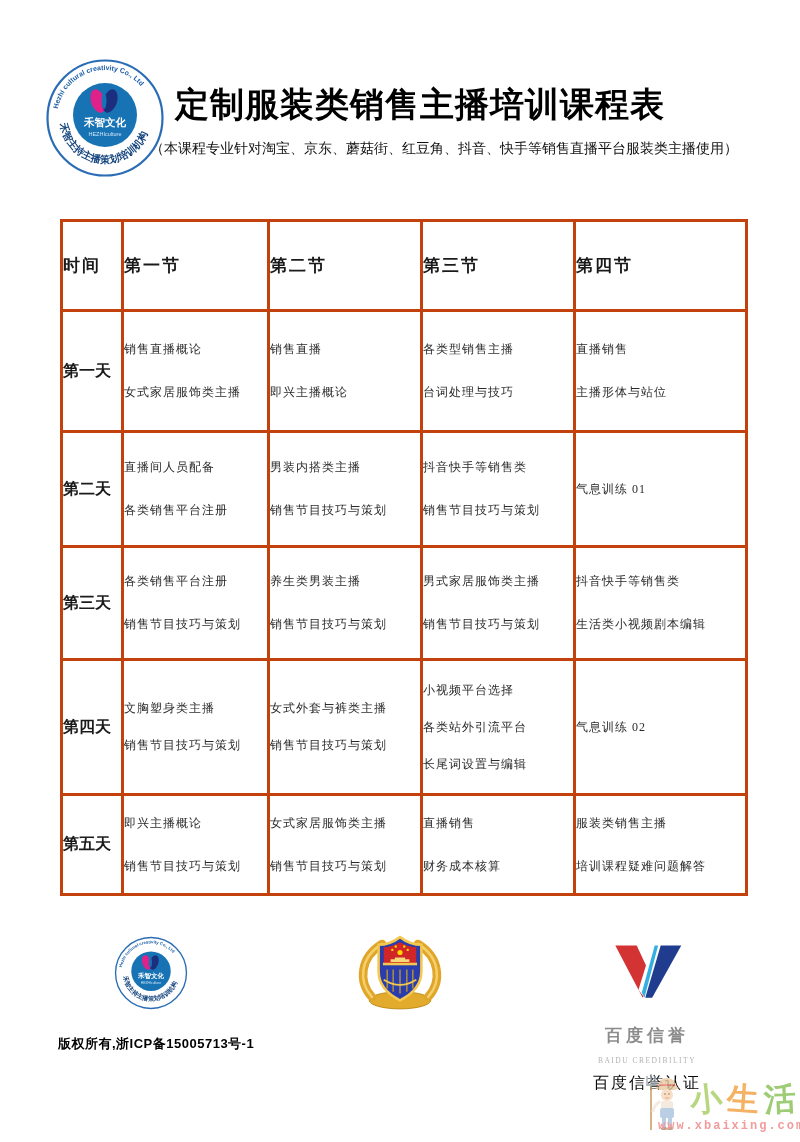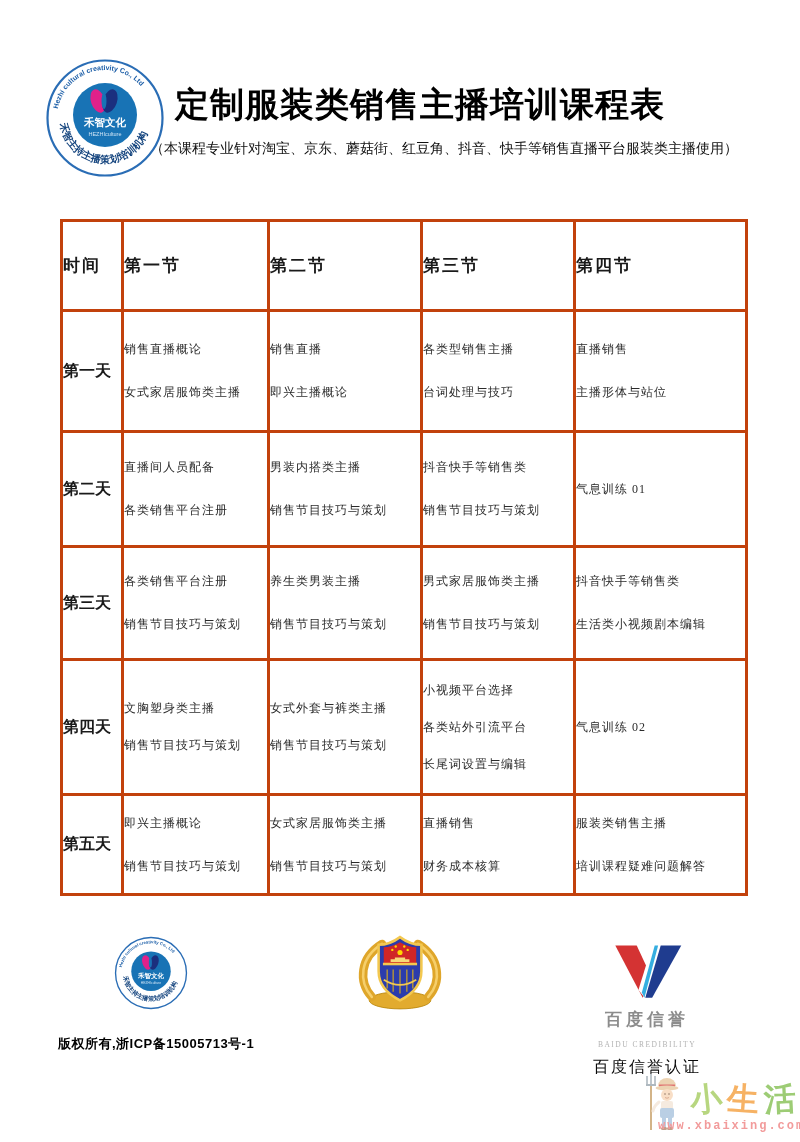--- a/index.html
+++ b/index.html
@@ -46,21 +46,21 @@
   .footer-police  { left:285px; top:928px; width:230px; }
   .footer-baidu   { left:562px; top:942px; width:170px; }
   .footer-company .caption {
     margin-top:21px; font-size:13px; font-weight:bold; color:#000;
     font-family:"Liberation Sans", sans-serif; letter-spacing:0.5px; white-space:nowrap;
   }
   .footer-police .caption {
     margin-top:8px; font-size:16px; font-weight:bold; color:#000;
     font-family:"Liberation Sans", sans-serif; white-space:nowrap;
   }
-  .baidu-name { margin-top:2px; font-size:17px; color:#8c8c8c; letter-spacing:4px; font-weight:bold; }
+  .baidu-name { margin-top:18px; font-size:17px; color:#8c8c8c; letter-spacing:4px; font-weight:bold; }
   .baidu-name-en { font-size:7.5px; color:#b3b3b3; letter-spacing:1.5px; margin-top:9px;font-family:Liberation Serif, serif; }
   .footer-baidu .caption { margin-top:8px; font-size:16px; font-weight:normal; color:#0a0a0a; letter-spacing:2px; }
 
   
   .watermark { position:absolute; left:642px; top:1070px; width:156px; height:68px; }
   .watermark .farmer { position:absolute; left:0; top:2px; }
   .wm-chars { position:absolute; left:48px; top:8px; white-space:nowrap; }
   .wm-char {
     display:inline-block; font-size:32px; font-weight:bold;
     font-family:"Liberation Sans", sans-serif; margin-right:5px; opacity:0.85;

